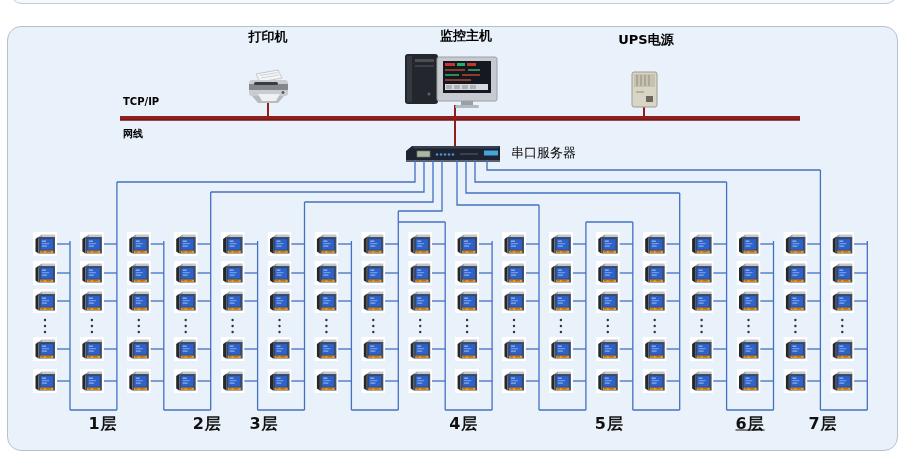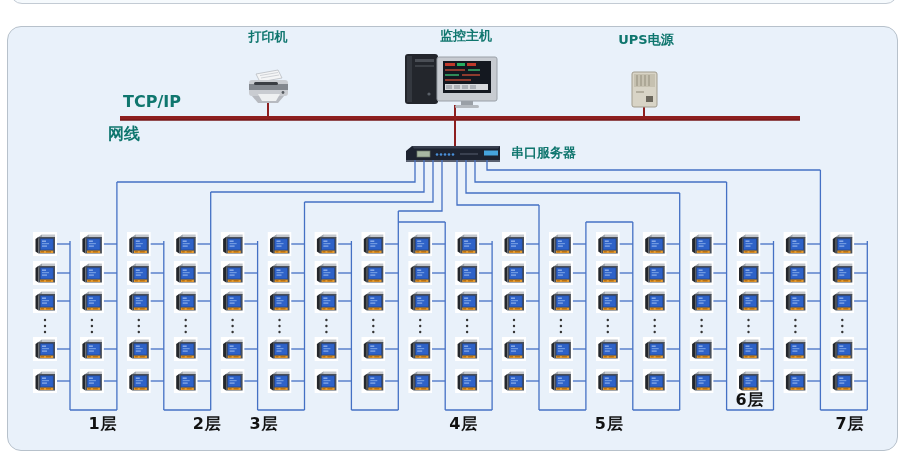--- a/index.html
+++ b/index.html
@@ -2,25 +2,25 @@
 <html><head>
 <meta charset="utf-8">
 <style>
   html,body{margin:0;padding:0;background:#ffffff;font-family:"DejaVu Sans","Liberation Sans",sans-serif;}
   .stage{position:relative;width:905px;height:466px;overflow:hidden;background:#fff;}
   .prev-edge{position:absolute;left:10px;top:-14px;width:886px;height:16px;
              border:1px solid #c3cbd4;border-radius:0 0 12px 12px;background:#f6fafd;}
   .panel{position:absolute;left:7px;top:26px;width:889px;height:423px;
          background:#e9f1fa;border:1px solid #b7c1cb;border-radius:14px;}
   svg.net{position:absolute;left:0;top:0;width:905px;height:466px;}
-  .lbl{position:absolute;color:#0f766e;white-space:nowrap;}
+  .lbl{position:absolute;color:#000000;white-space:nowrap;}
   .lbl.device{font-size:13px;font-weight:bold;transform:translate(-50%,-50%);}
   .lbl.left{transform:translate(0,-50%);}
-  .tcpip{font-size:16px;font-weight:bold;}
-  .serial{font-size:13px;font-weight:bold;}
+  .tcpip{font-size:10px;font-weight:bold;}
+  .serial{font-size:13px;font-weight:normal;}
   .floor-lbl{position:absolute;font-size:16px;font-weight:600;color:#111;
              transform:translate(-50%,-50%);letter-spacing:1px;}
 </style>
 </head>
 <body>
 
 <div class="stage">
   <div class="prev-edge"></div>
   <div class="panel"></div>
 
@@ -389,24 +389,24 @@
         <circle cx="842.3" cy="320" r="1.2" fill="#333"></circle>
         <circle cx="842.3" cy="326" r="1.2" fill="#333"></circle>
         <circle cx="842.3" cy="332" r="1.2" fill="#333"></circle>
       </g>
   </svg>
 
   <div class="lbl device" style="left:268px;top:37px">打印机</div>
   <div class="lbl device" style="left:466px;top:36px">监控主机</div>
   <div class="lbl device" style="left:646px;top:40px">UPS电源</div>
   <div class="lbl left tcpip" style="left:123px;top:101px">TCP/IP</div>
-  <div class="lbl left tcpip" style="left:108px;top:134px">网线</div>
+  <div class="lbl left tcpip" style="left:123px;top:134px">网线</div>
   <div class="lbl left serial" style="left:511px;top:153px">串口服务器</div>
   <div id="floor-labels">
       <div class="floor-lbl" style="left: 103px; top: 424px;">1层</div>
       <div class="floor-lbl" style="left: 187.25px; top: 424px; margin-left: 20px;">2层</div>
       <div class="floor-lbl" style="left: 264px; top: 424px;">3层</div>
       <div class="floor-lbl" style="left: 421.75px; top: 424px; margin-left: 42px;">4层</div>
       <div class="floor-lbl" style="left: 609.35px; top: 424px;">5层</div>
-      <div class="floor-lbl" style="left: 750.05px; top: 400px;">6层</div>
-      <div class="floor-lbl" style="left: 850px; top: 424px;">7层</div>
+      <div class="floor-lbl" style="left: 750.05px; top: 424px; text-decoration: underline;">6层</div>
+      <div class="floor-lbl" style="left: 823px; top: 424px;">7层</div>
     </div>
 </div>
 
 </body></html>

